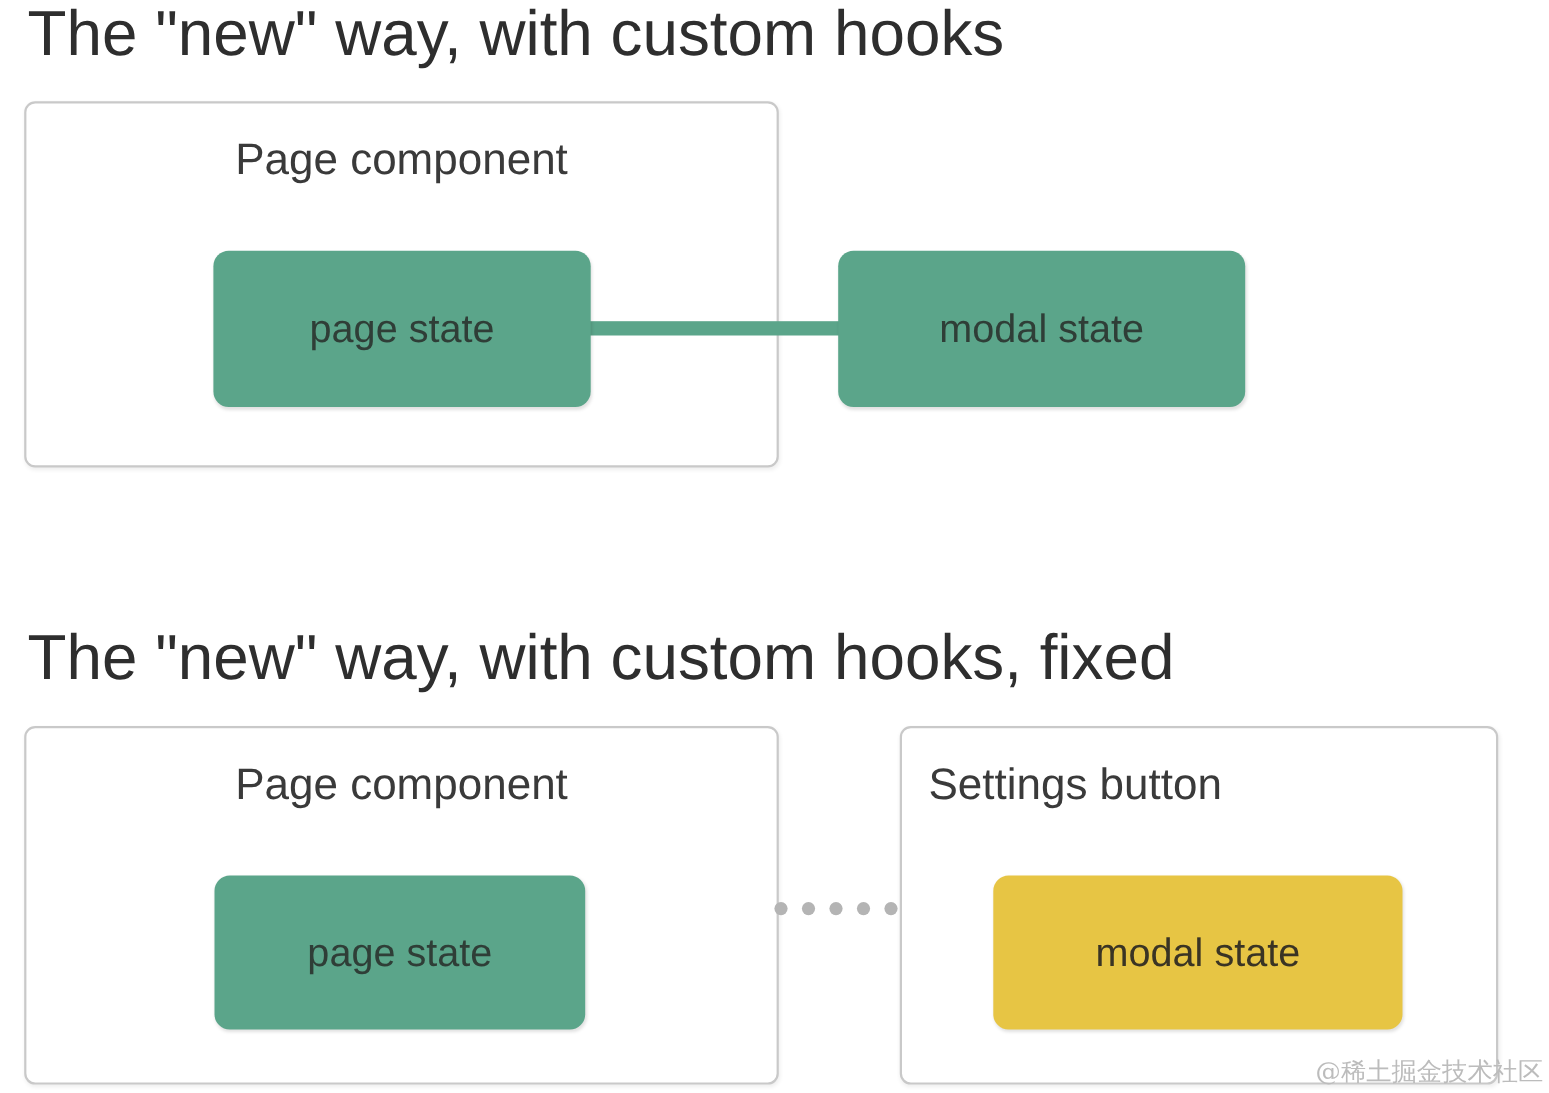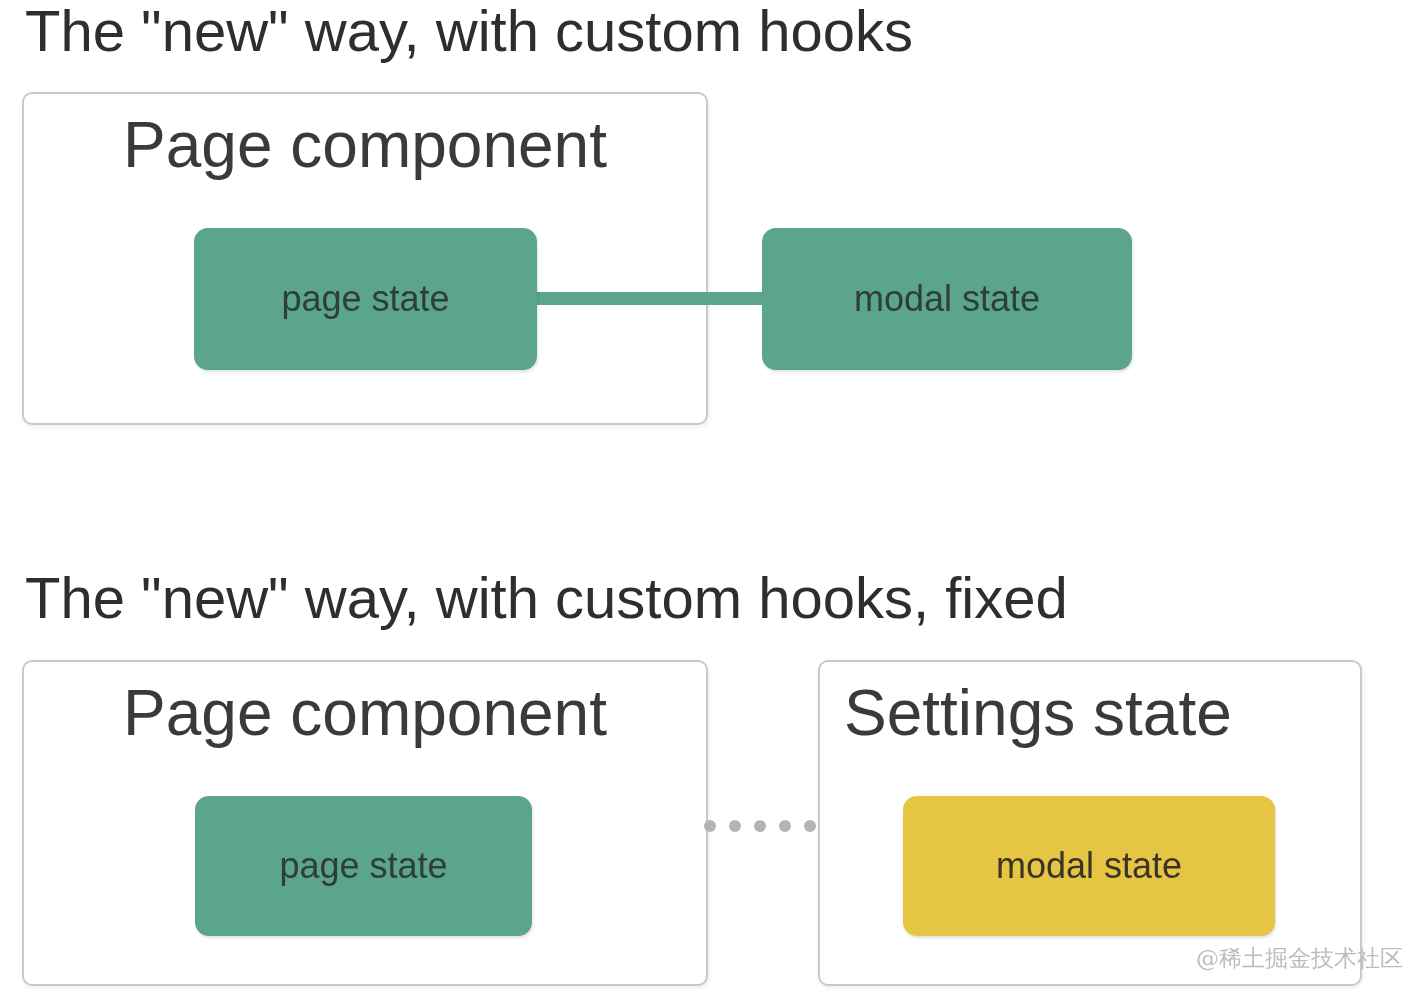--- a/index.html
+++ b/index.html
@@ -27,21 +27,21 @@
   .t2{top:563px;}
   .container{
     position:absolute;box-sizing:border-box;background:#fff;
     border:2px solid var(--box_border);border-radius:10px;
     box-shadow:1px 2px 4px rgba(0,0,0,0.07);
   }
   .box1{left:22px;top:92px;width:686px;height:333px;}
   .box2{left:22px;top:660px;width:686px;height:326px;}
   .box3{left:818px;top:660px;width:544px;height:326px;}
   .label{
-    position:absolute;font-size:64px;line-height:70px;color:var(--label_text);
+    position:absolute;font-size:40px;line-height:70px;color:var(--label_text);
     text-align:center;white-space:nowrap;z-index:1;
   }
   .lbl1{left:22px;width:686px;top:110px;}
   .lbl2{left:22px;width:686px;top:678px;}
   .lbl3{left:844px;top:678px;text-align:left;}
   .node{
     position:absolute;display:flex;align-items:center;justify-content:center;
     font-size:36px;border-radius:14px;z-index:3;white-space:nowrap;
     box-shadow:1px 2px 3px rgba(0,0,0,0.12);
   }
@@ -53,21 +53,21 @@
   .n2b{left:903px;top:796px;width:372px;height:140px;}
   .connector-solid{
     position:absolute;left:530px;top:292px;width:240px;height:13px;
     background:var(--green);z-index:2;
   }
   .dots{
     position:absolute;left:704px;top:820px;display:flex;gap:13px;z-index:2;
   }
   .dot{width:12px;height:12px;border-radius:50%;background:var(--dot);}
   .watermark{
-    position:absolute;right:5px;bottom:20px;font-size:23px;
+    position:absolute;right:5px;bottom:4px;font-size:23px;
     color:var(--watermark_text);z-index:5;
     font-family:"DejaVu Serif","Liberation Serif",serif;
   }
 </style>
 </head>
 <body>
 
 <div class="canvas">
 
   <div class="title t1">The "new" way, with custom hooks</div>
@@ -87,20 +87,20 @@
 
   <div class="dots">
     <span class="dot"></span>
     <span class="dot"></span>
     <span class="dot"></span>
     <span class="dot"></span>
     <span class="dot"></span>
   </div>
 
   <div class="container box3"></div>
-  <div class="label lbl3">Settings state</div>
+  <div class="label lbl3">Settings button</div>
 
   <div class="node green n2a">page state</div>
   <div class="node yellow n2b">modal state</div>
 
   <div class="watermark">@稀土掘金技术社区</div>
 
 </div>
 
 </body></html>

